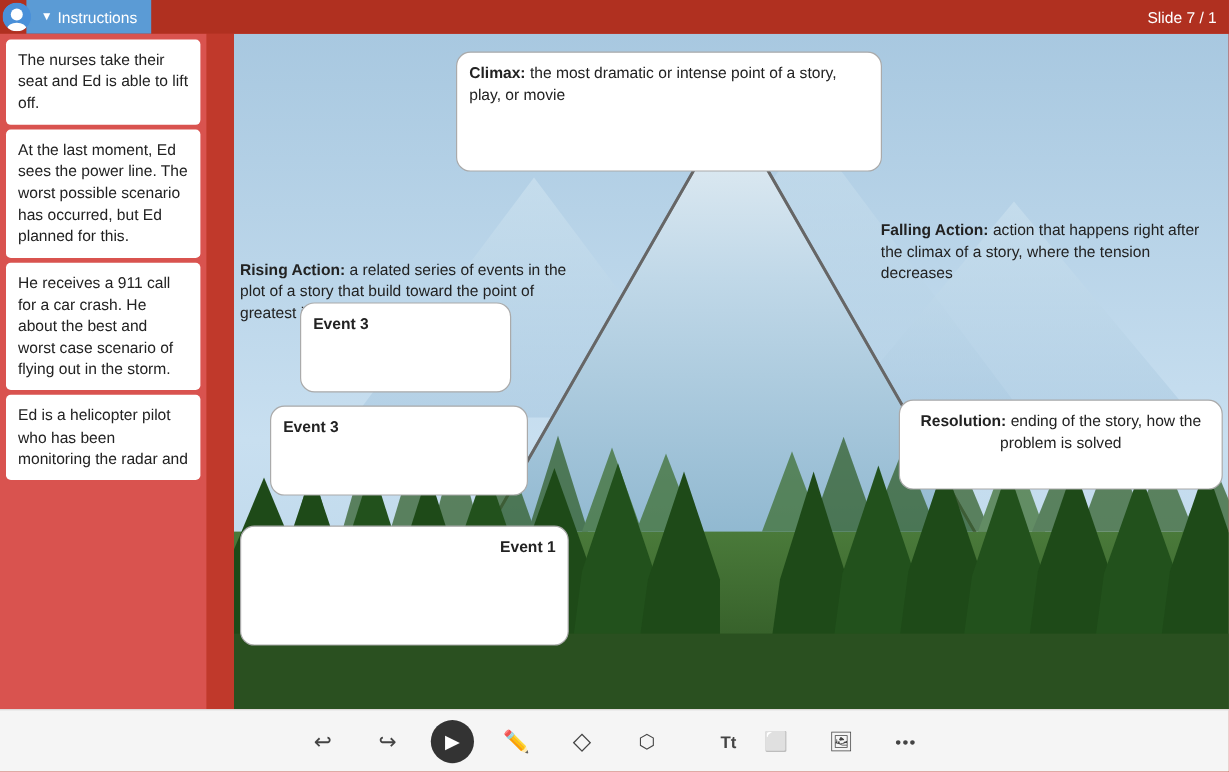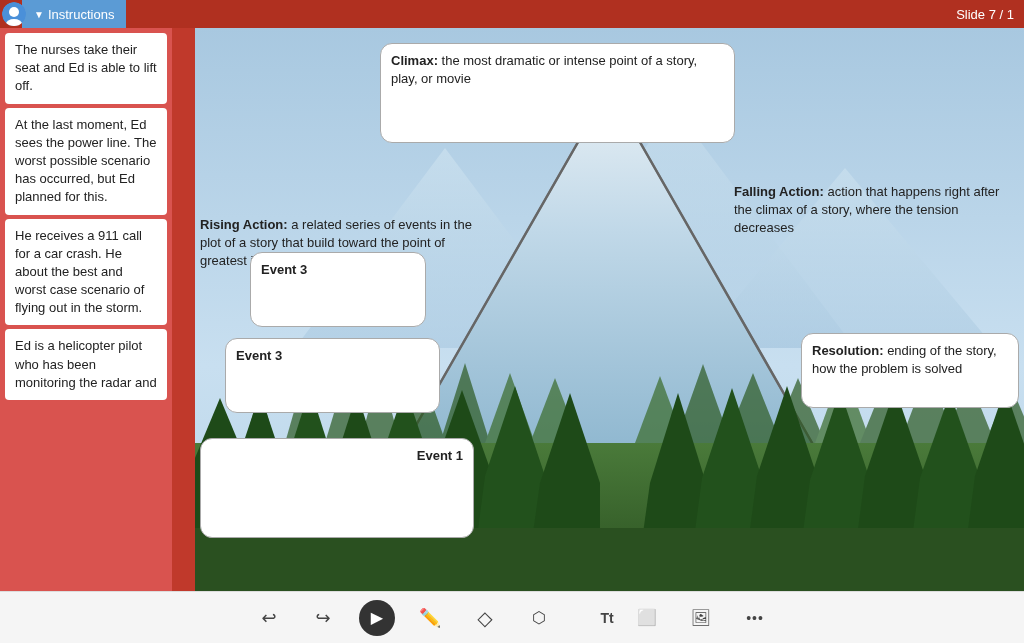--- a/index.html
+++ b/index.html
@@ -77,21 +77,21 @@
 
     
     #falling-action-label {
       position: absolute; top: 155px; right: 5px; width: 285px;
       font-size: 13px; color: #222; line-height: 1.4;
     }
     #falling-action-label .box-title { font-weight: bold; }
 
     
     #box-resolution {
-      top: 305px; right: 5px; width: 218px; min-height: 75px;
+      top: 305px; right: 5px; width: 270px; min-height: 75px; text-align: center;
     }
 
     
     #toolbar {
       position: absolute; bottom: 0; left: 0; right: 0; height: 52px;
       background: #f5f5f5; border-top: 1px solid #ddd;
       display: flex; align-items: center; justify-content: center; gap: 18px;
     }
     .tool-btn {
       width: 36px; height: 36px; border: none; background: transparent;

